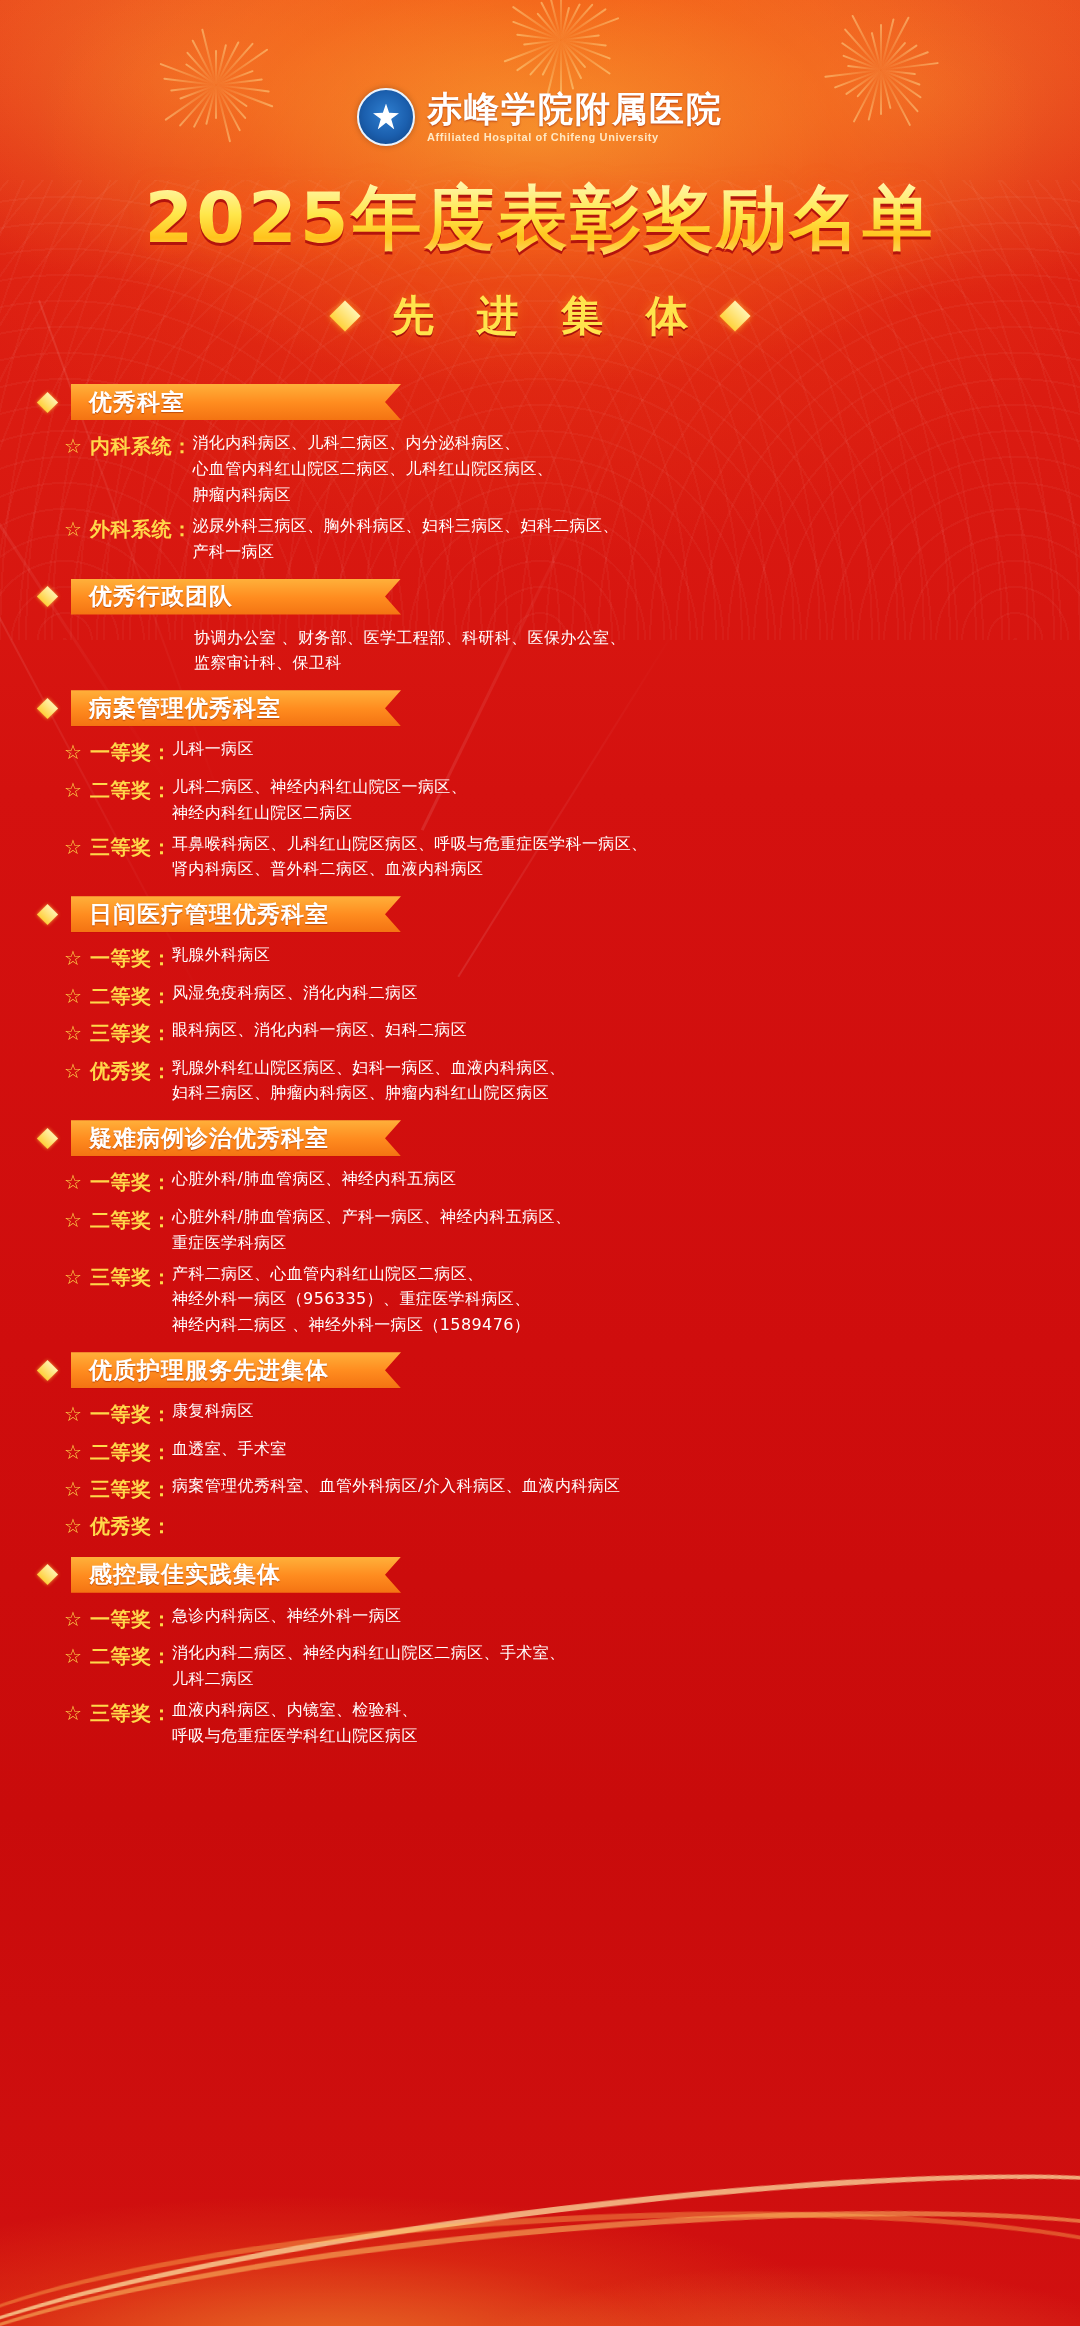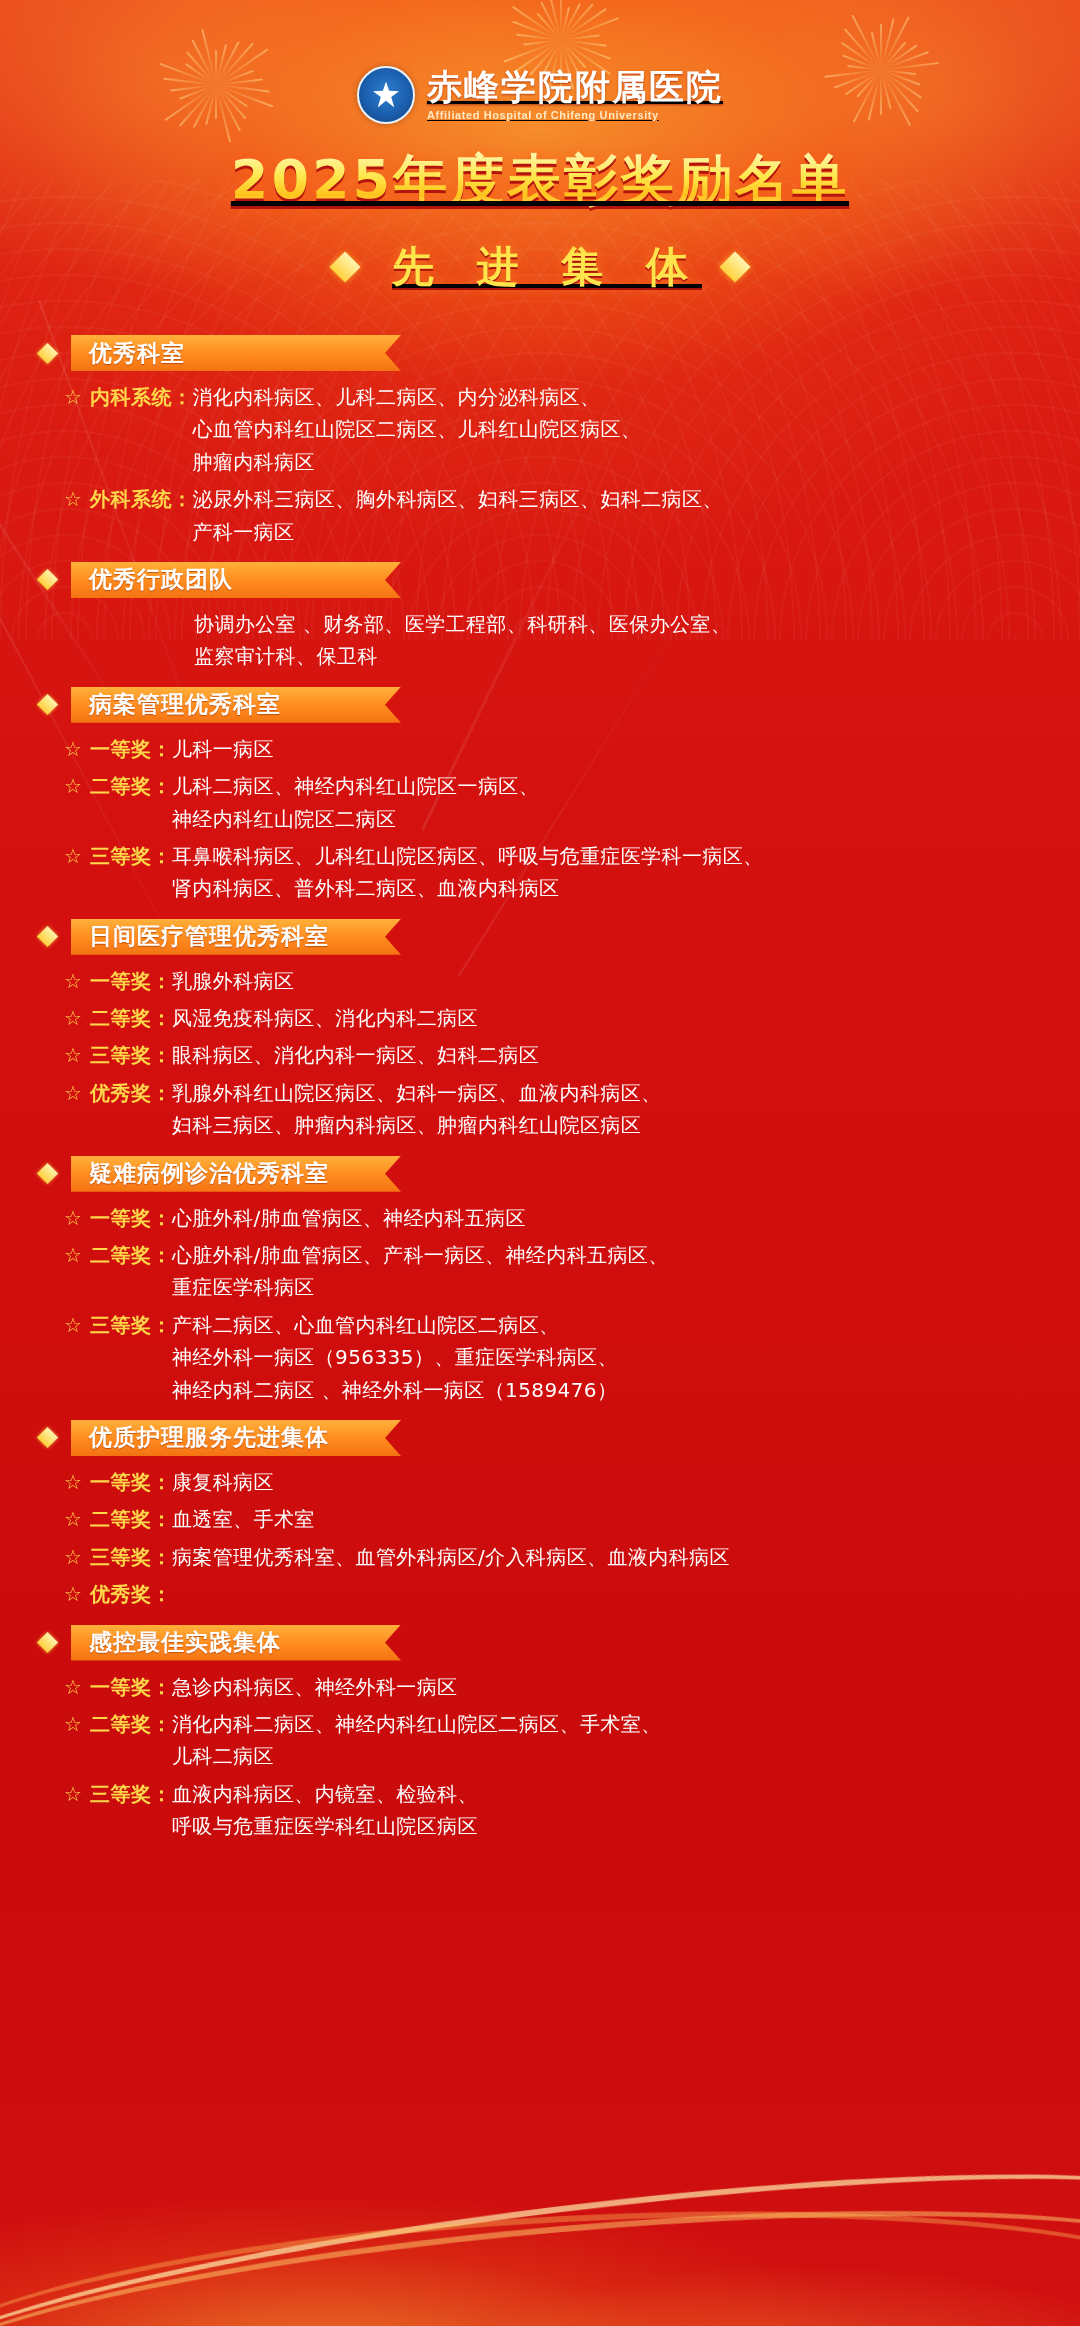--- a/index.html
+++ b/index.html
@@ -82,23 +82,22 @@
     position: absolute; left: 0; top: 0;
     width: 2px; height: 54px;
     background: linear-gradient(180deg, rgba(255,235,150,0) 0%, rgba(255,235,160,0.85) 100%);
     transform-origin: 50% 0%;
     border-radius: 2px;
   }
 
   
   #header {
     position: relative;
-    padding-top: 64px;
+    padding-top: 86px;
     text-align: center;
-    text-decoration: underline;
   }
   #logo-row {
     display: flex;
     align-items: center;
     justify-content: center;
     gap: 12px;
     height: 62px;
   }
   #logo-mark {
     width: 58px; height: 58px;
@@ -129,23 +128,23 @@
   }
   #logo-en {
     margin-top: 5px;
     font-size: 11px;
     letter-spacing: .6px;
     color: #ffe9c4;
     font-weight: bold;
   }
 
   #main-title {
-    margin-top: 18px;
+    margin-top: 24px;
     font-family: "DejaVu Sans", "Liberation Sans", sans-serif;
-    font-size: 54px;
+    font-size: 70px;
     font-weight: bold;
     letter-spacing: 3px;
     color: #ffe84a;
     background: linear-gradient(180deg, #fffbcf 0%, #ffe74a 45%, #ffc21c 70%, #ffe98f 100%);
     -webkit-background-clip: text;
     background-clip: text;
     -webkit-text-fill-color: transparent;
     filter: drop-shadow(0 3px 0 #b3140d) drop-shadow(0 0 10px rgba(255,90,20,.55));
   }
 
@@ -223,21 +222,21 @@
     font-family: "DejaVu Sans", "Liberation Sans", sans-serif;
     font-size: 20px;
     font-weight: bold;
     color: #ffd84a;
     white-space: nowrap;
     line-height: 1.62;
     letter-spacing: .5px;
   }
   .rtext {
     font-family: "DejaVu Sans", "Liberation Sans", sans-serif;
-    font-size: 20px;
+    font-size: 16px;
     color: #ffffff;
     line-height: 1.62;
     letter-spacing: .4px;
   }
   .plain-block {
     margin: 2px 0 6px 156px;
   }
   .plain-block .rtext { display: block; }
 </style>
 </head>

